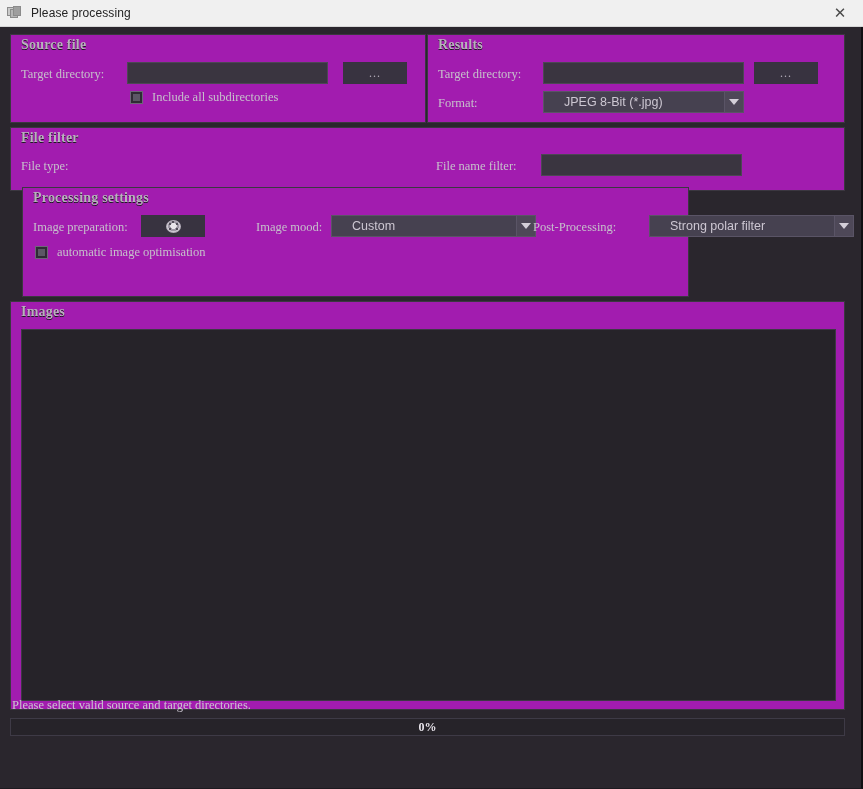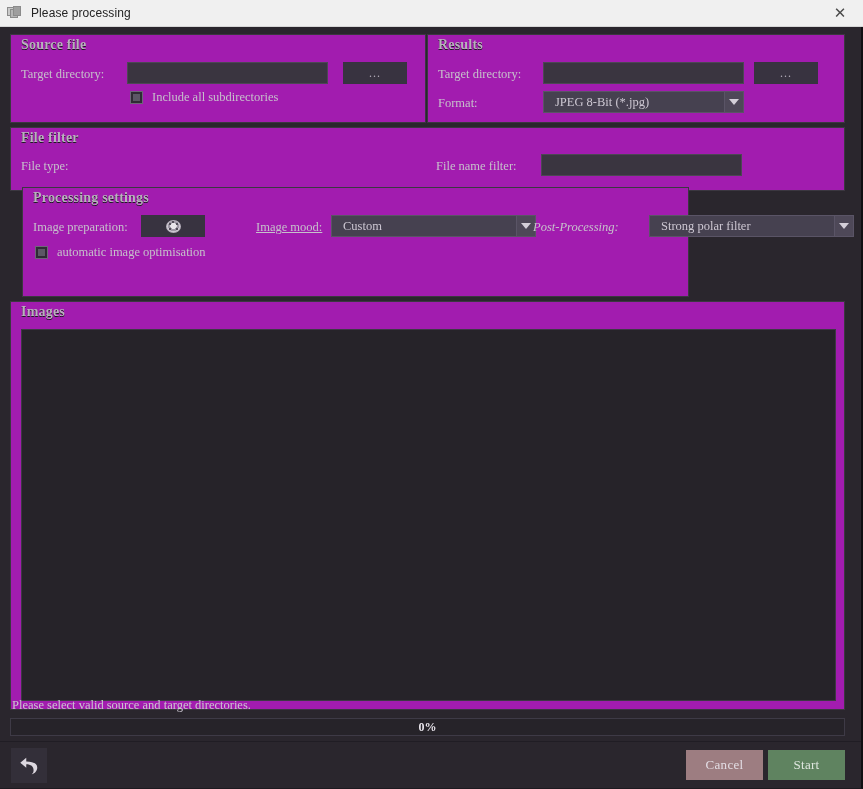--- a/index.html
+++ b/index.html
@@ -91,22 +91,22 @@
 
   
   .combo {
     position: absolute;
     background: #464150;
     border: 1px solid #5a5466;
     height: 22px;
     display: flex; align-items: center;
   }
   .combo .combo-text {
-    flex: 1; padding-left: 11px;
-    font-family: Liberation Serif, serif;
+    flex: 1; padding-left: 20px;
+    font-family: Liberation Sans, sans-serif;
     font-size: 12.5px; color: #cdc7d2;
     white-space: nowrap; overflow: hidden;
   }
   .combo .combo-arrow {
     width: 19px; height: 20px; flex: none;
     background: #4e4858;
     border-left: 1px solid #5a5466;
     display: flex; align-items: center; justify-content: center;
   }
   .combo .combo-arrow i {
@@ -249,28 +249,28 @@
     <div class="prepbtn" style="left:118px; top:27px; width:64px;">
       <span class="prep-icon">
         <span class="ring"></span>
         <span class="dot" style="left:3px; top:3px;"></span>
         <span class="dot" style="left:10px; top:3px;"></span>
         <span class="dot" style="left:3px; top:8px;"></span>
         <span class="dot" style="left:10px; top:8px;"></span>
         <span class="dot" style="left:6.5px; top:1.5px;"></span>
       </span>
     </div>
-    <div class="lbl" style="left:233px; top:32px;text-decoration:underline;">Image mood:</div>
+    <div class="lbl" style="left:233px; top:32px;">Image mood:</div>
     <div class="combo" style="left:308px; top:27px; width:205px;">
       <span class="combo-text">Custom</span>
       <span class="combo-arrow">
           <i></i>
         </span>
     </div>
-    <div class="lbl" style="left:510px; top:32px;font-style:italic;">Post-Processing:</div>
+    <div class="lbl" style="left:510px; top:32px;">Post-Processing:</div>
     <div class="combo" style="left:626px; top:27px; width:205px;gap:28px;">
       <span class="combo-text">Strong polar filter</span>
       <span class="combo-arrow">
           <i></i>
         </span>
     </div>
     <div class="cbrow" style="left:12px; top:57px;">
       <span class="cbox"></span>
       <span class="cblabel">automatic image optimisation</span>
     </div>
@@ -279,23 +279,14 @@
   <div class="group" style="left:10px; top:274px; width:835px; height:409px;">
     <div class="group-title">Images</div>
     <div class="listbox" style="left:10px; top:27px; width:815px; height:372px;"></div>
   </div>
 
   <div class="status" style="left:12px; top:671px;">Please select valid source and target directories.</div>
   <div class="progress" style="left:10px; top:691px; width:835px; height:18px;">
     <span class="progress-label">0%</span>
   </div>
 
-  <div class="footer">
-    <div class="backbtn">
-      <svg width="22" height="22" viewBox="0 0 24 24">
-        <path d="M9 7 L9 3 L2.5 8.5 L9 14 L9 10 C14 10 17 12.5 17 16.5 C17 18.5 16.2 20 15 21 C18.6 20 21 17 21 13.5 C21 9.5 16.5 7 9 7 Z" fill="#ddd8e0"></path>
-      </svg>
-    </div>
-    <div class="btn btn-cancel" style="left:686px; top:8px; width:77px;">Cancel</div>
-    <div class="btn btn-start" style="left:768px; top:8px; width:77px;">Start</div>
-  </div>
 
 </div>
 
 </body></html>

